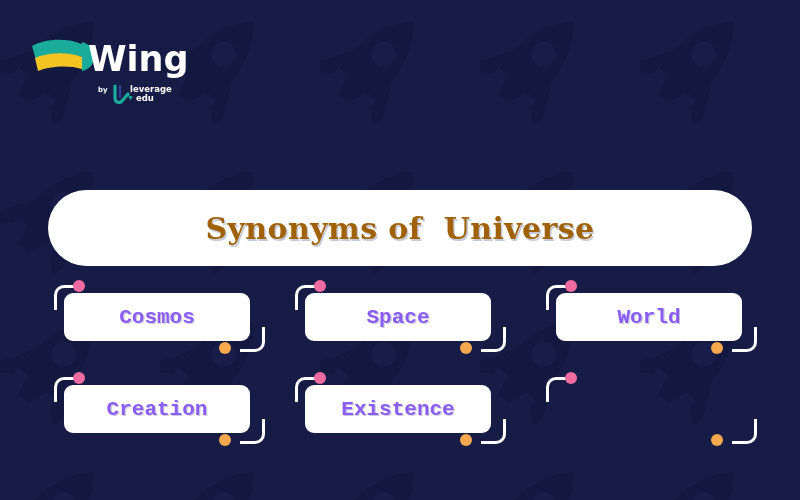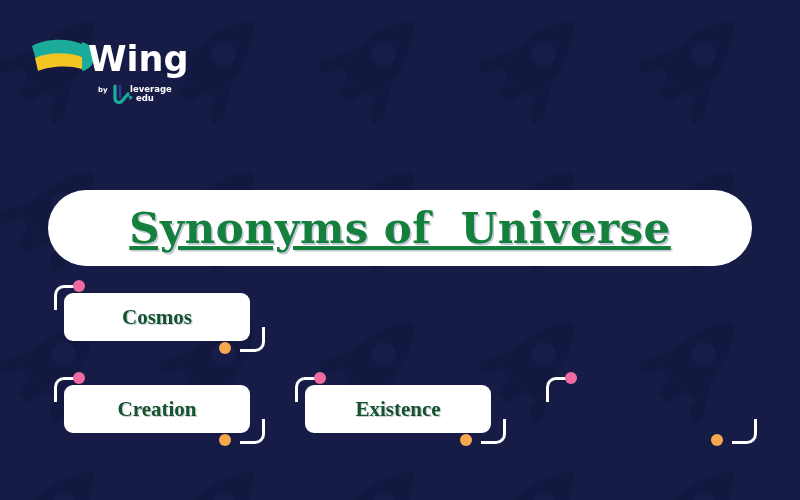--- a/index.html
+++ b/index.html
@@ -49,28 +49,27 @@
     width: 704px;
     height: 76px;
     background: #ffffff;
     border-radius: 38px;
     z-index: 3;
     display: flex;
     align-items: center;
     justify-content: center;
   }
   #title-text {
-    color: #15803d;
-    font-size: 42px;
+    color: #a16207;
+    font-size: 30px;
     font-weight: bold;
     letter-spacing: 0.4px;
     font-family: "DejaVu Serif", "Liberation Serif", serif;
     white-space: pre;
     text-shadow: 1.5px 1.5px 0 rgba(150,155,180,0.55);
-    text-decoration: underline;
   }
 
   
   #cards {
     position: absolute;
     left: 0;
     top: 283px;
     width: 800px;
     z-index: 3;
   }
@@ -93,24 +92,24 @@
     top: 10px;
     width: 186px;
     height: 48px;
     background: #ffffff;
     border-radius: 9px;
     display: flex;
     align-items: center;
     justify-content: center;
   }
   .card-label {
-    color: #14532d;
+    color: #8b5cf6;
     font-size: 21px;
     font-weight: bold;
-    font-family: Liberation Serif, serif;
+    font-family: Liberation Mono, monospace;
     text-shadow: 1.2px 1.2px 0 rgba(150,155,180,0.5);
     white-space: nowrap;
   }
 
   
   .bracket {
     position: absolute;
     width: 22px;
     height: 22px;
     border: 3px solid #ffffff;
@@ -202,21 +201,39 @@
       <div class="card-slot col0">
         <span class="bracket tl"></span>
         <span class="bracket br"></span>
         <span class="dot pink"></span>
         <span class="dot orange"></span>
         <div class="card-box">
           <span class="card-label">Cosmos</span>
         </div>
       </div>
 
-
+      <div class="card-slot col1">
+        <span class="bracket tl"></span>
+        <span class="bracket br"></span>
+        <span class="dot pink"></span>
+        <span class="dot orange"></span>
+        <div class="card-box">
+          <span class="card-label">Space</span>
+        </div>
+      </div>
+
+      <div class="card-slot col2">
+        <span class="bracket tl"></span>
+        <span class="bracket br"></span>
+        <span class="dot pink"></span>
+        <span class="dot orange"></span>
+        <div class="card-box">
+          <span class="card-label">World</span>
+        </div>
+      </div>
 
     </div>
 
     <div class="card-row">
 
       <div class="card-slot col1">
         <span class="bracket tl"></span>
         <span class="bracket br"></span>
         <span class="dot pink"></span>
         <span class="dot orange"></span>

